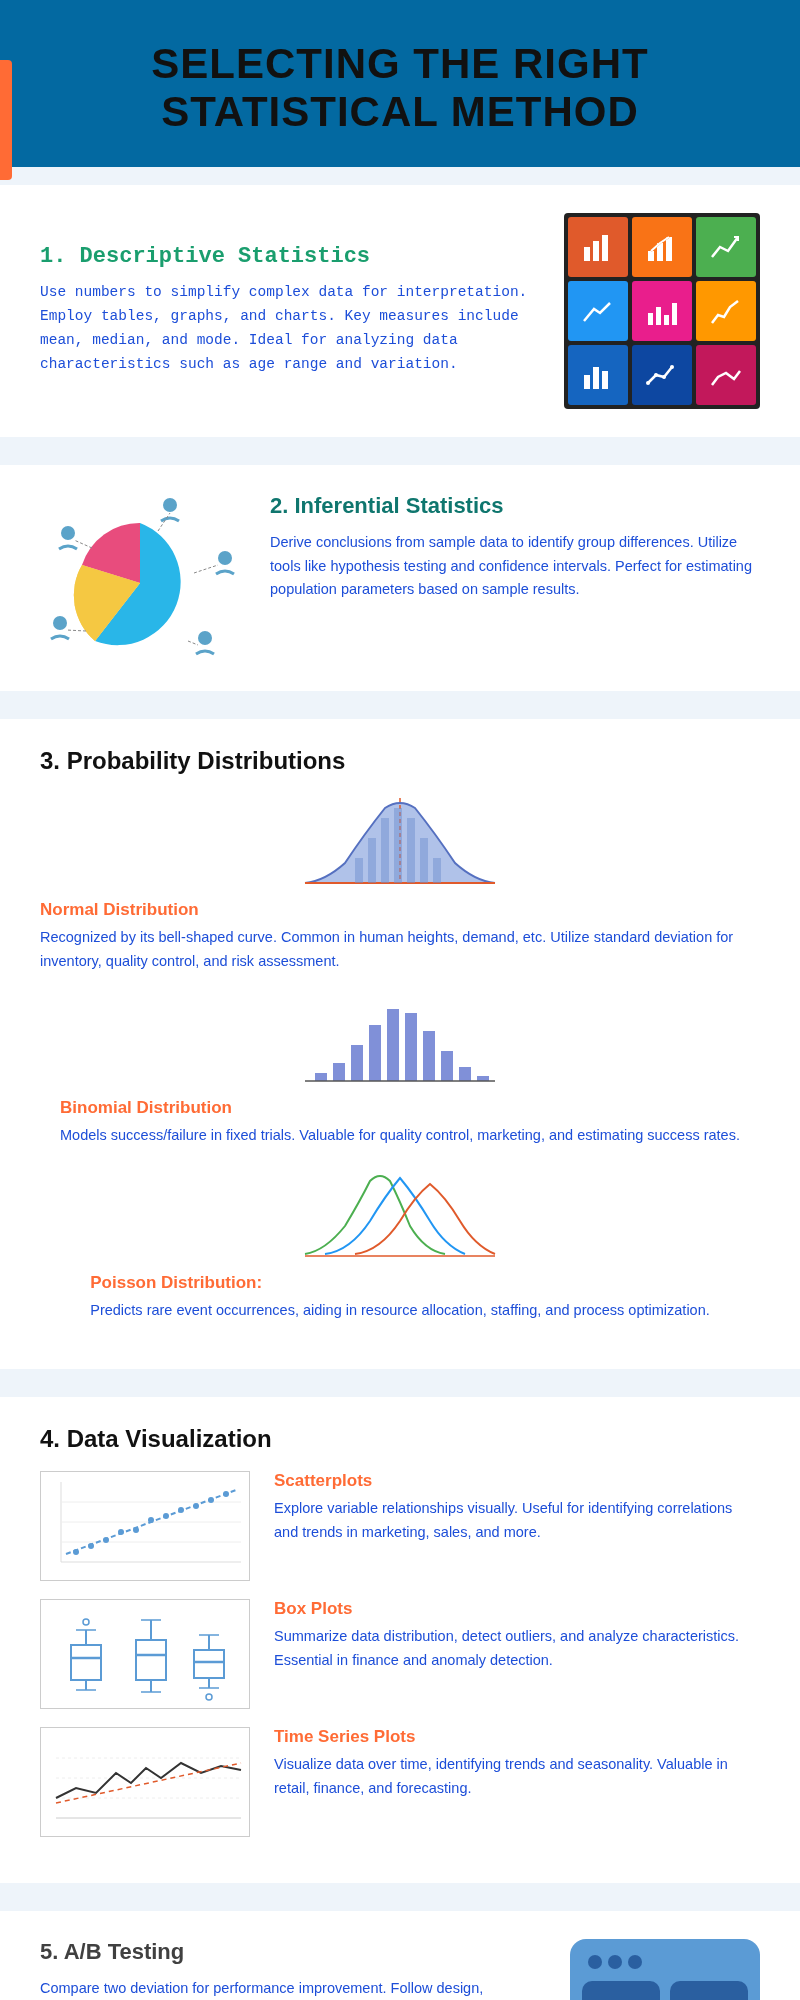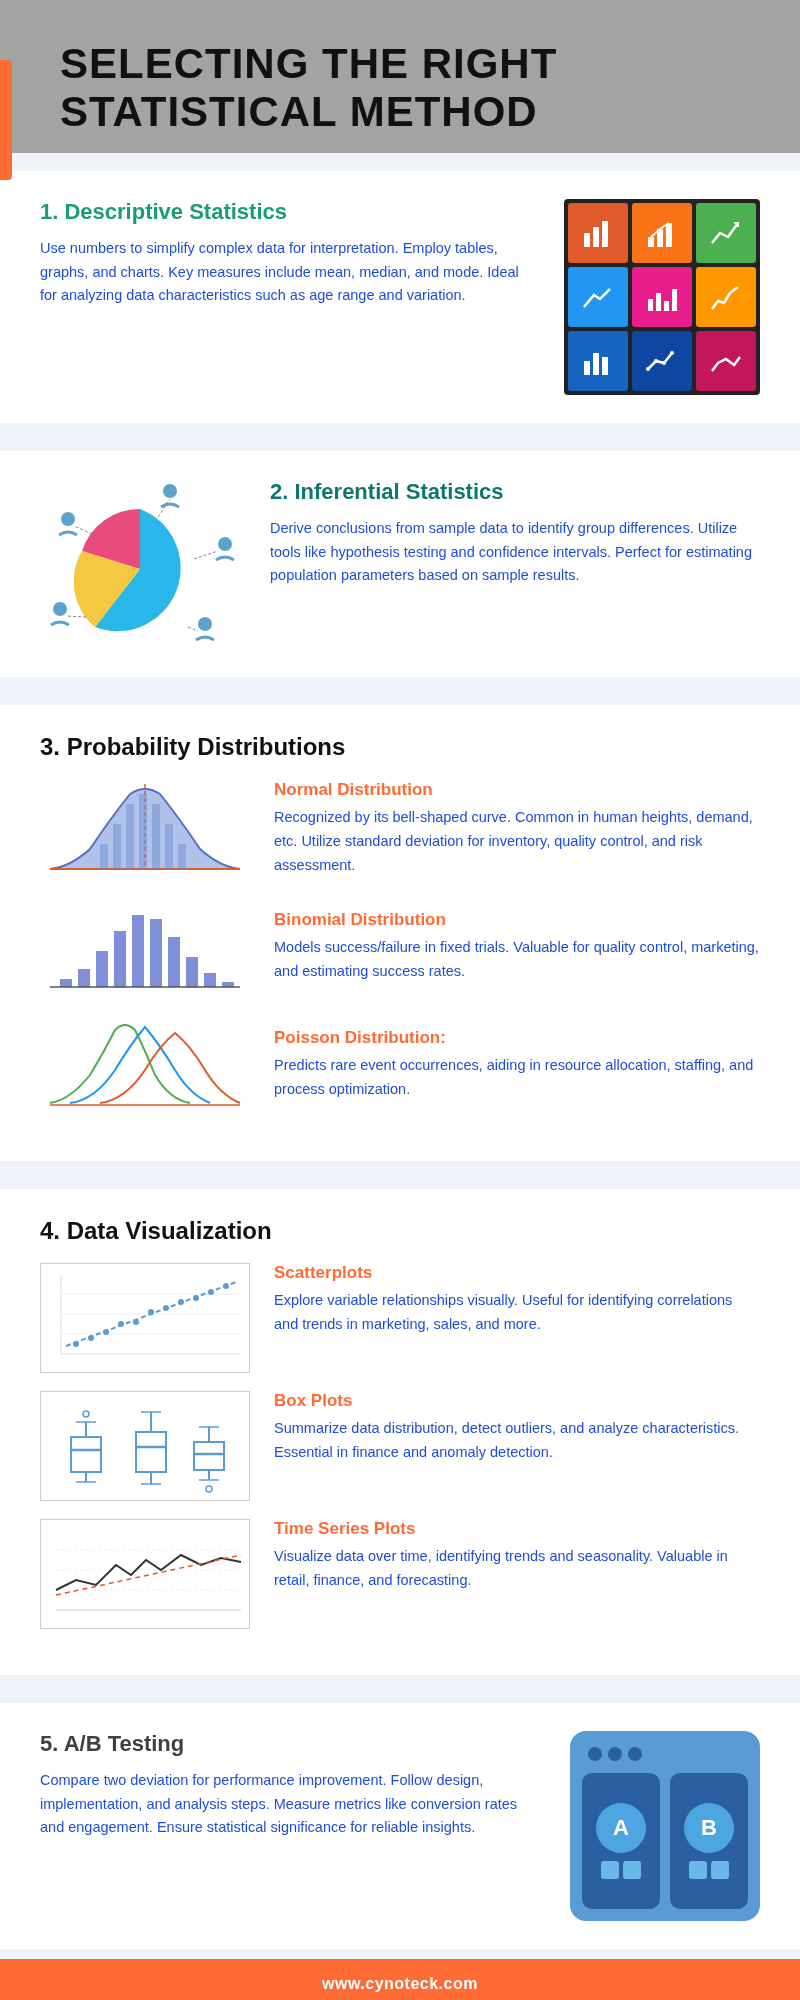--- a/index.html
+++ b/index.html
@@ -11,23 +11,23 @@
     }
 
     .page-wrapper {
       width: 800px;
       background: #eef4fa;
       padding-bottom: 0;
     }
 
     
     .header {
-      background: #a3a3a3;
-      text-align: left;
-      padding: 40px 60px 16px;
+      background: #0369a1;
+      text-align: center;
+      padding: 40px 60px 30px;
       position: relative;
     }
     .header-title {
       font-size: 42px;
       font-weight: 900;
       text-transform: uppercase;
       color: #111;
       line-height: 1.15;
       letter-spacing: 1px;
     }
@@ -54,22 +54,23 @@
       color: #1a9e6e;
       margin-bottom: 12px;
     }
 
     .section-title.orange { color: #0f766e; }
     .section-title.dark { color: #111; font-size: 24px; }
 
     
     .section-1 {
       display: flex;
-      align-items: flex-start;
+      align-items: center;
       gap: 30px;
+      font-family: Liberation Mono, monospace;
     }
     .section-1-text { flex: 1; }
     .section-1-img { flex-shrink: 0; }
 
     
     .stats-grid {
       display: grid;
       grid-template-columns: repeat(3, 60px);
       grid-template-rows: repeat(3, 60px);
       gap: 4px;
@@ -98,22 +99,23 @@
 
     
     .pie-area {
       width: 200px;
       height: 170px;
       position: relative;
     }
     .prob-item {
       display: flex;
       align-items: center;
-      gap: 24px;
+      gap: 7px;
       margin: 18px 0;
+      flex-direction: column;
     }
     .prob-chart-area {
       width: 210px;
       flex-shrink: 0;
       height: 100px;
     }
     .prob-text { flex: 1; }
     .prob-subtitle {
       font-size: 17px;
       font-weight: 700;

